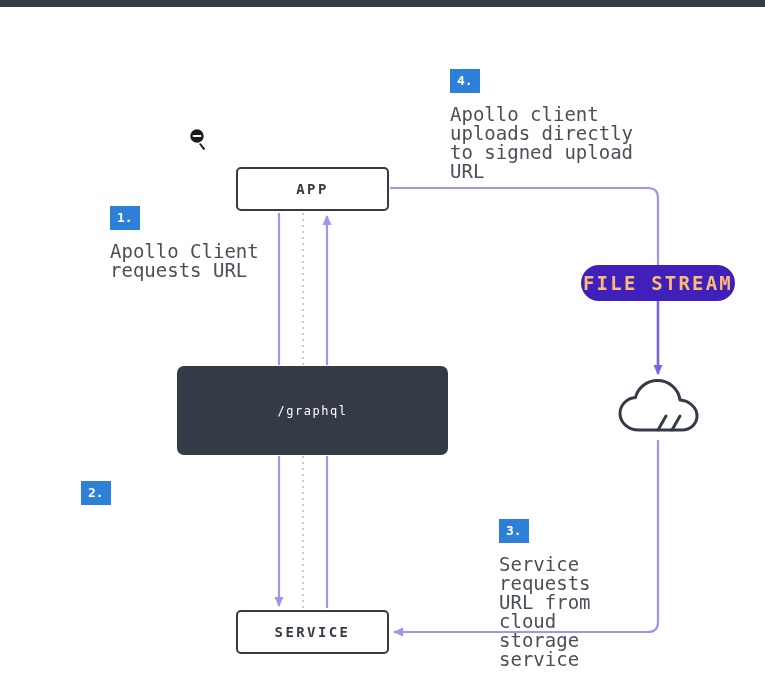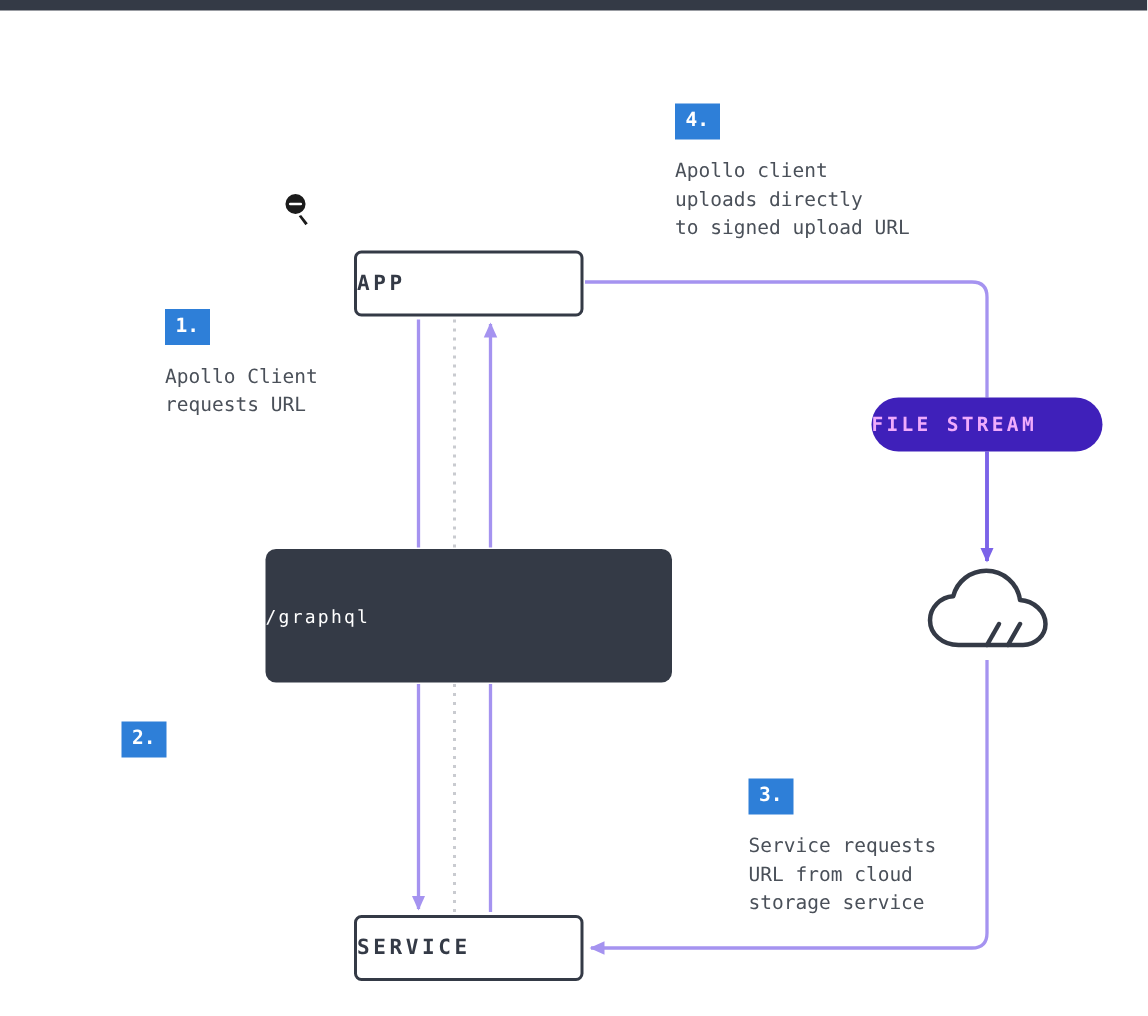--- a/index.html
+++ b/index.html
@@ -34,21 +34,21 @@
     width: 765px;
     height: 677px;
     pointer-events: none;
   }
   
   .node {
     position: absolute;
     box-sizing: border-box;
     display: flex;
     align-items: center;
-    justify-content: flex-start;
+    justify-content: center;
     font-family: "DejaVu Sans Mono", monospace;
     letter-spacing: 2.4px;
     font-size: 14px;
     font-weight: 700;
   }
   .node-app {
     left: 236px;
     top: 167px;
     width: 153px;
     height: 44px;
@@ -79,22 +79,22 @@
     background: #ffffff;
     color: #343a46;
   }
   .node-filestream {
     left: 581px;
     top: 265px;
     width: 154px;
     height: 36px;
     border-radius: 18px;
     background: #3f20ba;
-    color: #f0abfc;
-    font-size: 13px;
+    color: #fdba74;
+    font-size: 19px;
     letter-spacing: 2.2px;
     font-weight: 700;
   }
   
   .cloud-icon {
     position: absolute;
     left: 617px;
     top: 378px;
     width: 84px;
     height: 62px;
@@ -109,21 +109,21 @@
     color: #ffffff;
     font-family: "DejaVu Sans Mono", monospace;
     font-size: 13px;
     font-weight: 700;
     line-height: 1;
     padding: 5px 7px 6px 7px;
     margin-bottom: 12px;
   }
   .step-text {
     font-family: "DejaVu Sans Mono", monospace;
-    font-size: 13px;
+    font-size: 19px;
     line-height: 19px;
     color: #4a5059;
     white-space: pre-line;
   }
   .step-1 { left: 110px; top: 206px; width: 150px; }
   .step-2 { left: 81px;  top: 481px; width: 150px; }
   .step-3 { left: 499px; top: 519px; width: 160px; }
   .step-4 { left: 450px; top: 69px;  width: 190px; }
 
   

